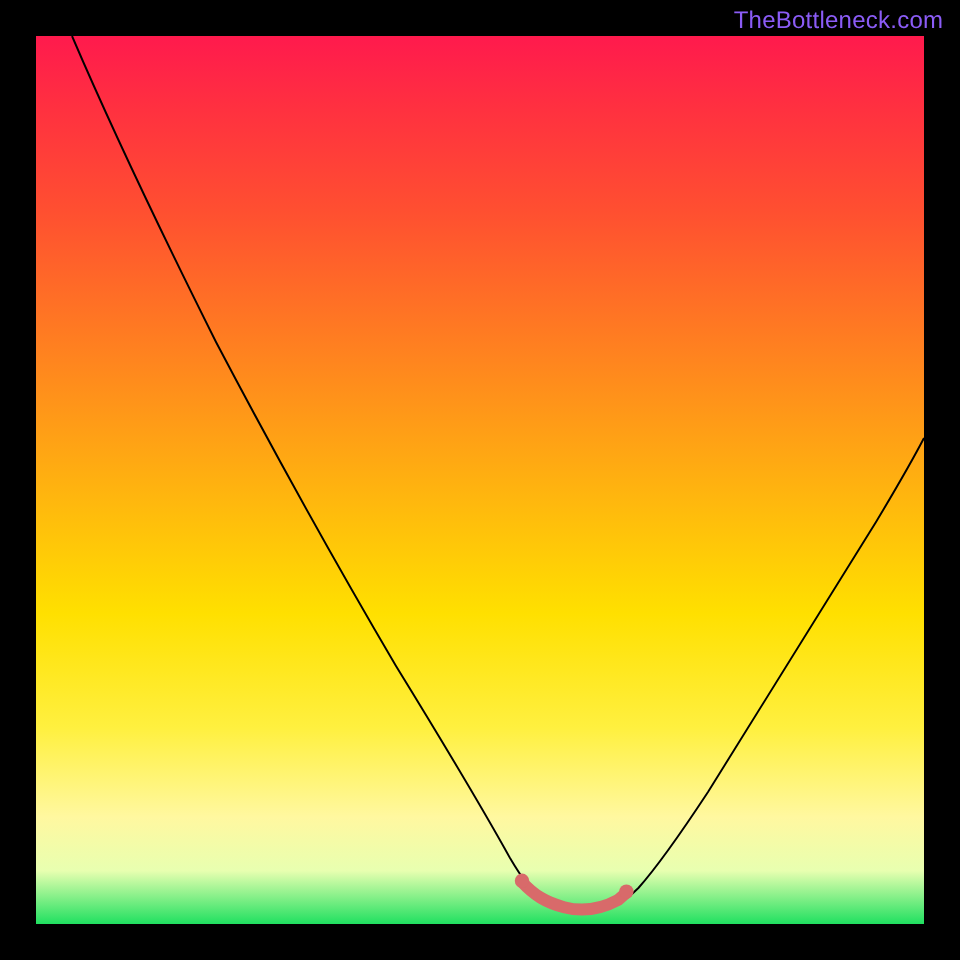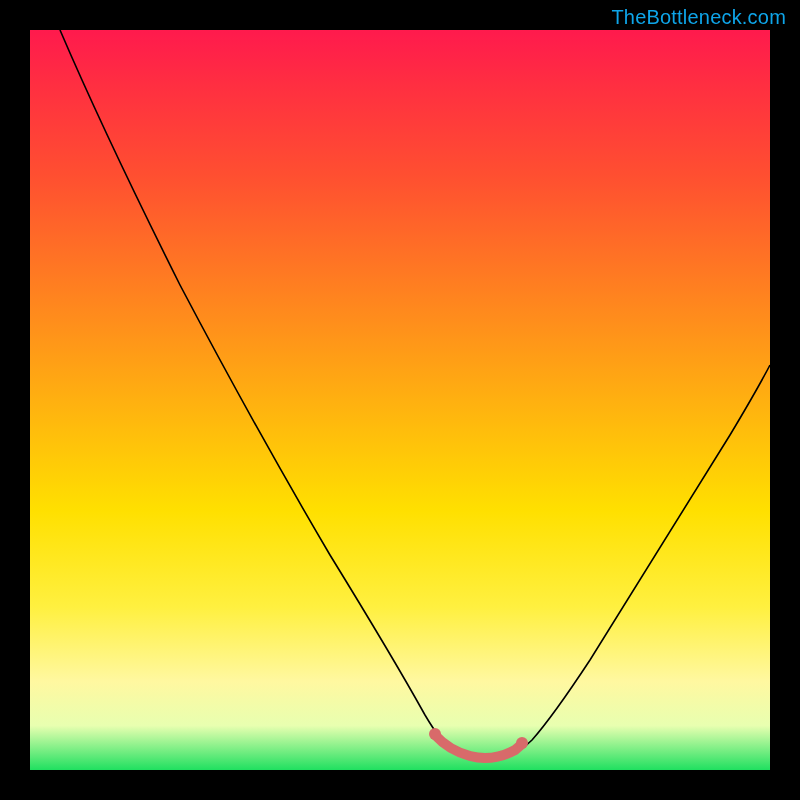--- a/index.html
+++ b/index.html
@@ -35,21 +35,21 @@
       #fff040 78%,
       #fff8a0 88%,
       #e8ffb0 94%,
       #20e060 100%
     );
   }
   .watermark {
     position: absolute;
     top: 6px;
     right: 14px;
-    color: #0ea5e9;
+    color: #8b5cf6;
     font-size: 20px;
     font-weight: 500;
     letter-spacing: 0.2px;
   }
   svg.curve {
     position: absolute;
     left: 0;
     top: 0;
     width: 740px;
     height: 740px;

